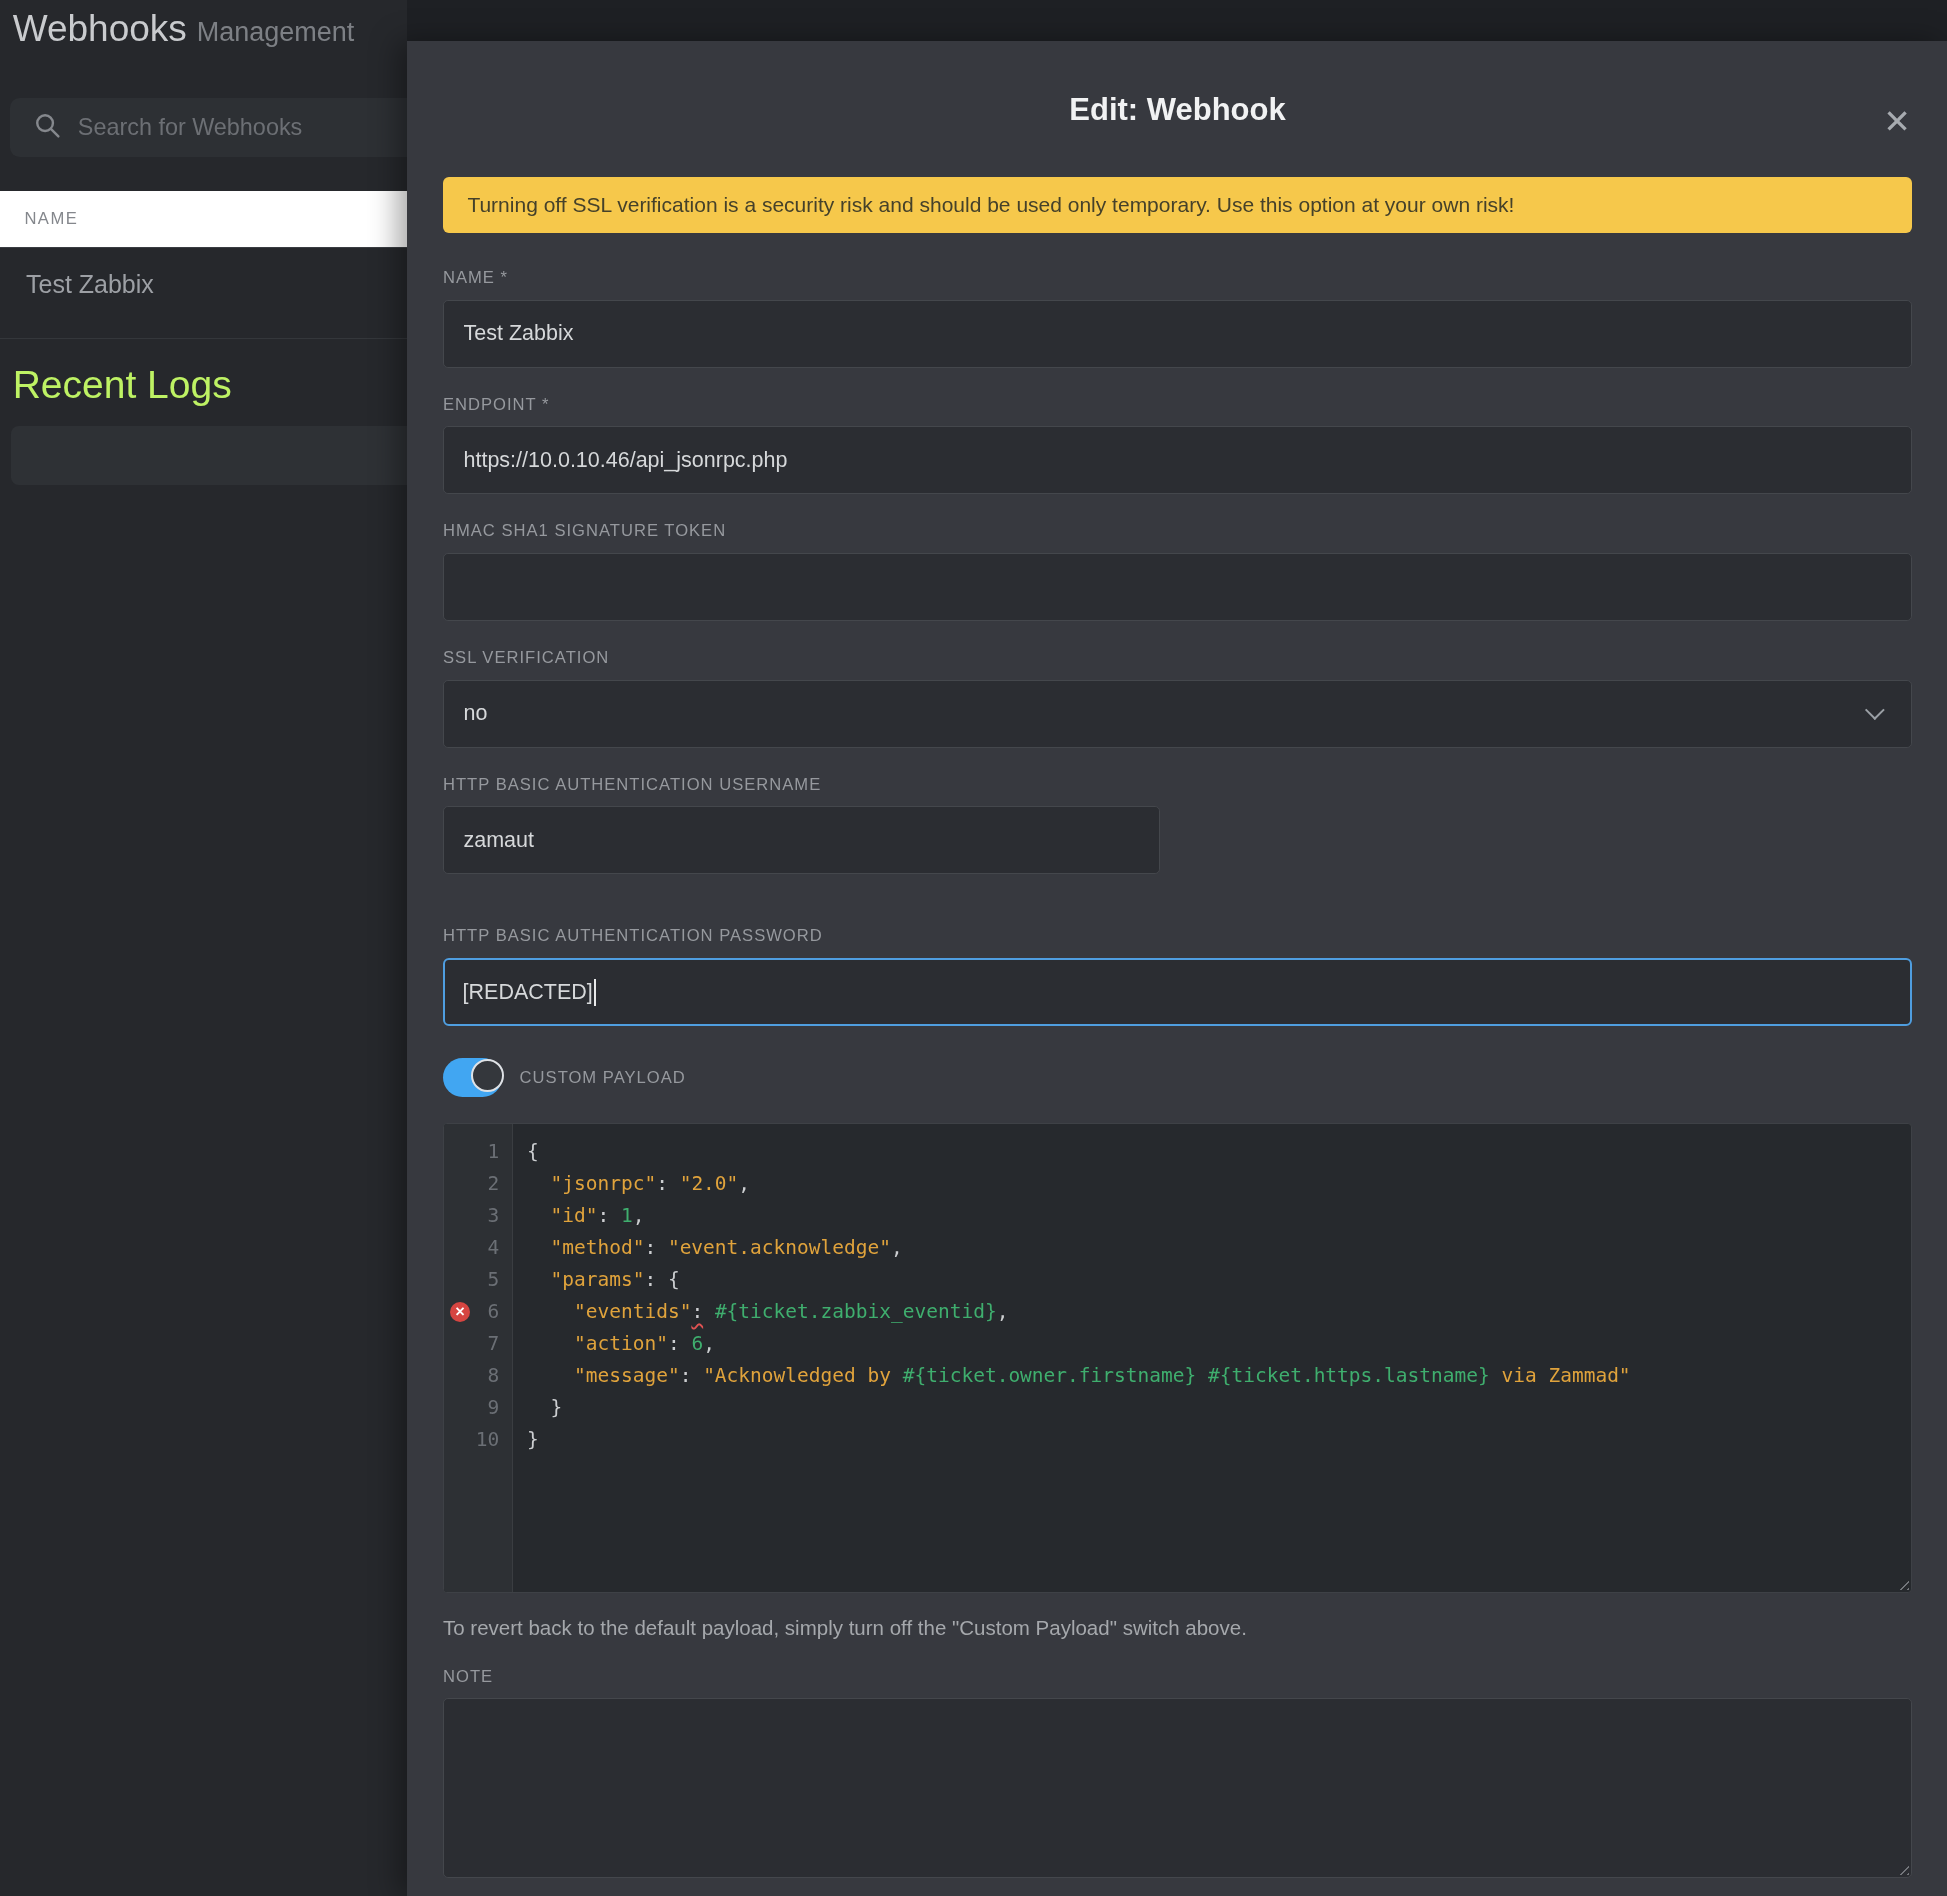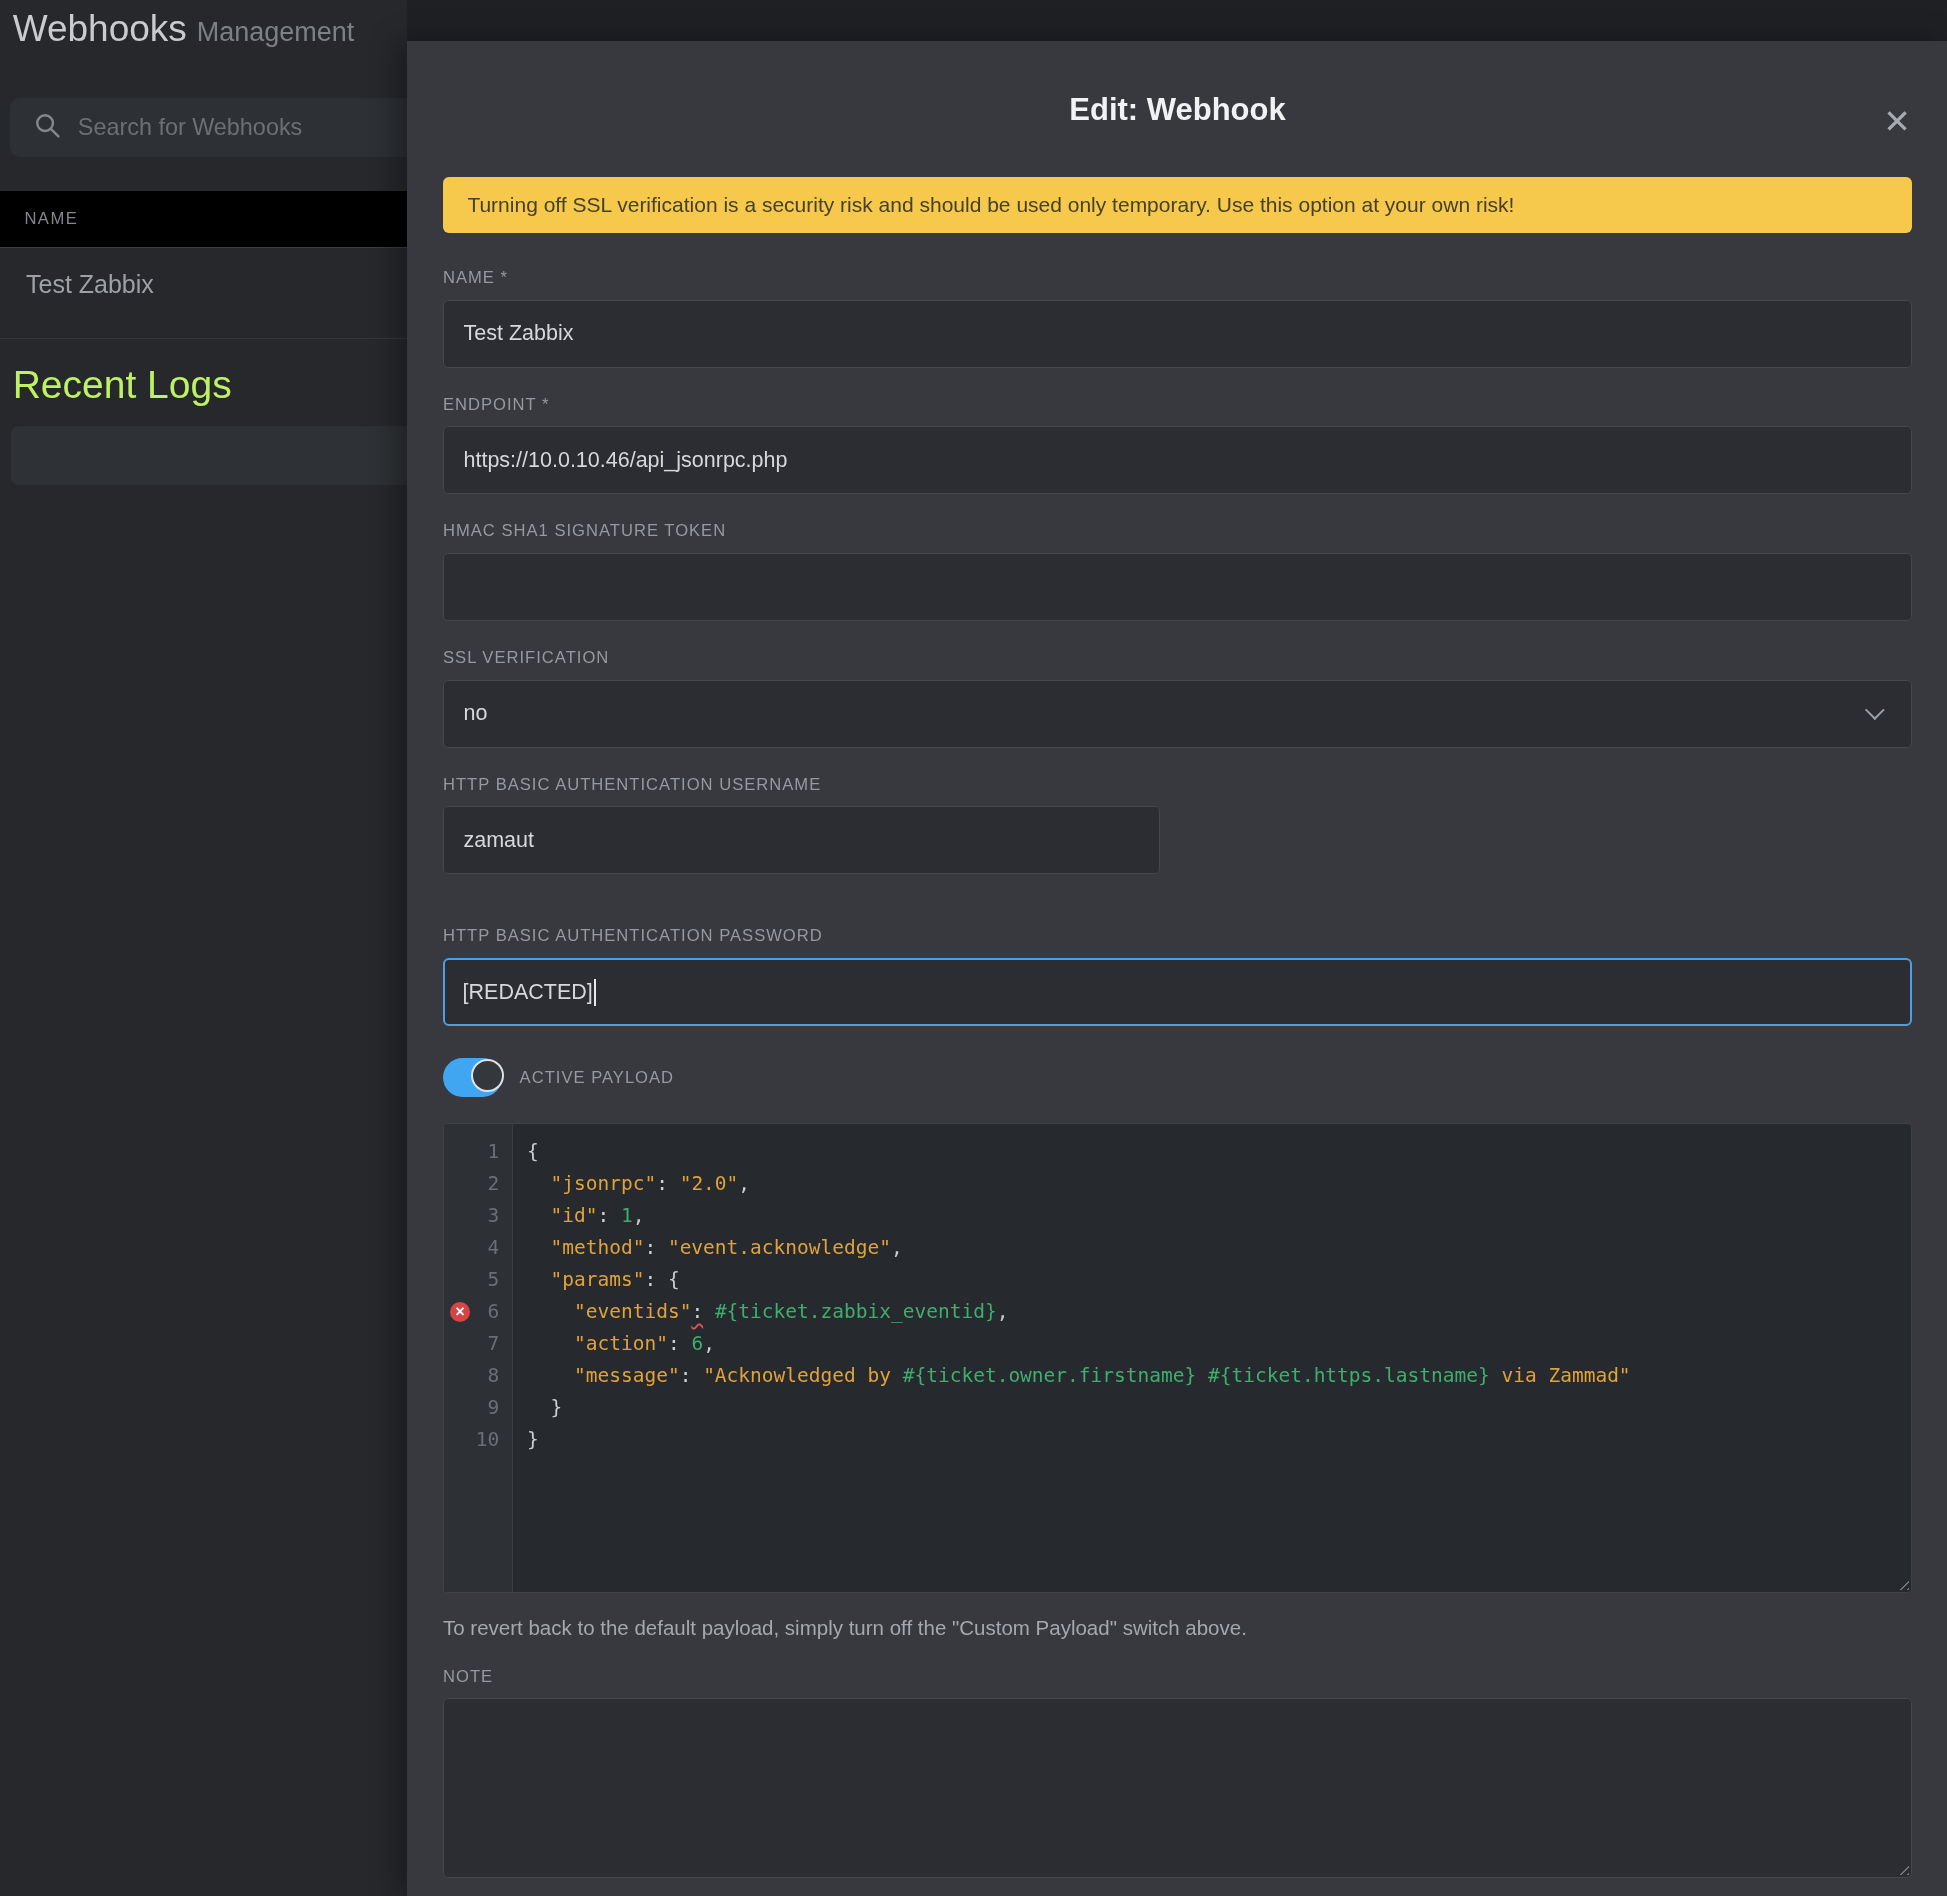--- a/index.html
+++ b/index.html
@@ -14,21 +14,21 @@
   html,body{width:1948px;height:1897px;overflow:hidden;}
   body{background:var(--page-bg);font-family:"Liberation Sans",sans-serif;position:relative;}
 
   
   .page{position:absolute;inset:0;}
   .page-title{position:absolute;left:12.7px;top:7.8px;font-size:37px;color:#c9cbce;font-weight:500;}
   .page-title .sub{font-size:27px;color:#7d8085;font-weight:400;margin-left:9.8px;}
   .search{position:absolute;left:9.8px;top:98px;width:429px;height:59px;border-radius:9.8px;
           background:#2d3034;display:flex;align-items:center;padding-left:23.4px;gap:15.6px;}
   .search .ph{font-size:23.4px;color:#6c6f74;}
-  .thead{position:absolute;left:0;top:191px;width:439px;height:57px;background:#000000;
+  .thead{position:absolute;left:0;top:191px;width:439px;height:57px;background:#ffffff;
          border-bottom:1px solid #3a3d42;display:flex;align-items:center;padding-left:24.4px;}
   .thead span{font-size:16.6px;letter-spacing:1.5px;color:#84878c;}
   .trow{position:absolute;left:0;top:248px;width:439px;height:91px;border-bottom:1px solid #34373b;
         padding:21.5px 0 0 26px;font-size:25px;color:#9da0a5;}
   .logs-title{position:absolute;left:12.7px;top:363px;font-size:39px;color:#bef264;font-weight:500;}
   .log-empty{position:absolute;left:10.7px;top:426px;width:429px;height:59px;border-radius:7.8px;background:#2e3135;}
 
   
   .backdrop-top{position:absolute;left:407px;top:0;width:1541px;height:41px;background:#1e2024;}
   .modal{position:absolute;left:407px;top:41px;width:1541px;height:1856px;background:var(--modal-bg);
@@ -146,21 +146,21 @@
         <span>[REDACTED]</span>
           <span class="caret"></span>
       </div>
     </div>
   </div>
 
   <div class="toggle-row">
     <div class="toggle">
       <div class="knob"></div>
     </div>
-    <span class="toggle-label">ACTIVE PAYLOAD</span>
+    <span class="toggle-label">CUSTOM PAYLOAD</span>
   </div>
 
   <div class="editor">
     <div class="gutter-bg"></div>
     <div class="code-lines">
         <div class="cm-row"><span class="cm-num">1</span><span class="tok-d">{</span></div>
         <div class="cm-row"><span class="cm-num">2</span><span class="tok-d">  </span><span class="tok-k">"jsonrpc"</span><span class="tok-d">: </span><span class="tok-s">"2.0"</span><span class="tok-d">,</span></div>
         <div class="cm-row"><span class="cm-num">3</span><span class="tok-d">  </span><span class="tok-k">"id"</span><span class="tok-d">: </span><span class="tok-n">1</span><span class="tok-d">,</span></div>
         <div class="cm-row"><span class="cm-num">4</span><span class="tok-d">  </span><span class="tok-k">"method"</span><span class="tok-d">: </span><span class="tok-s">"event.acknowledge"</span><span class="tok-d">,</span></div>
         <div class="cm-row"><span class="cm-num">5</span><span class="tok-d">  </span><span class="tok-k">"params"</span><span class="tok-d">: {</span></div>

